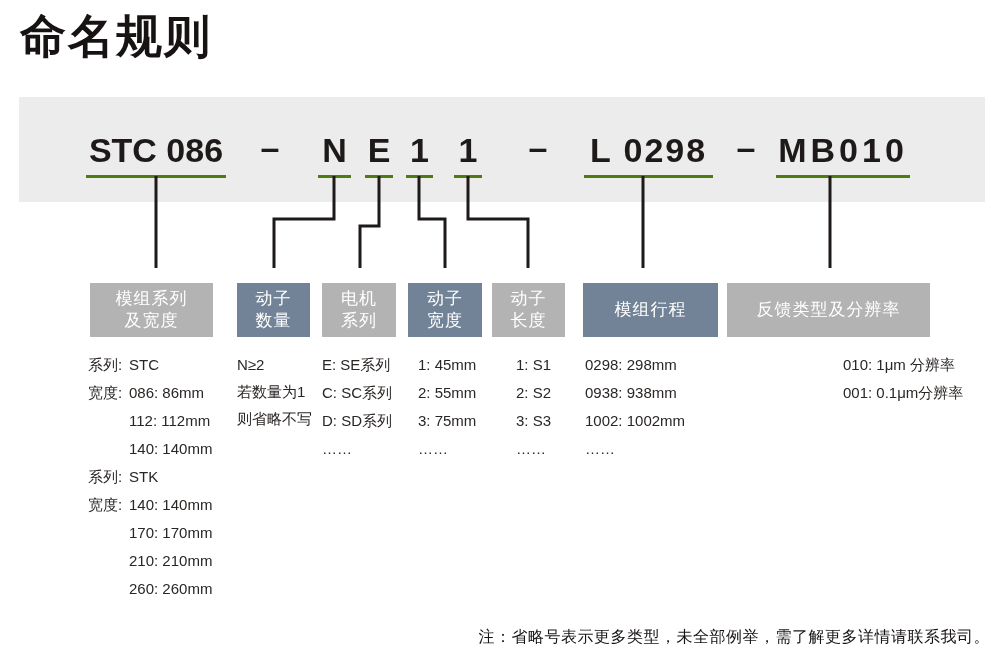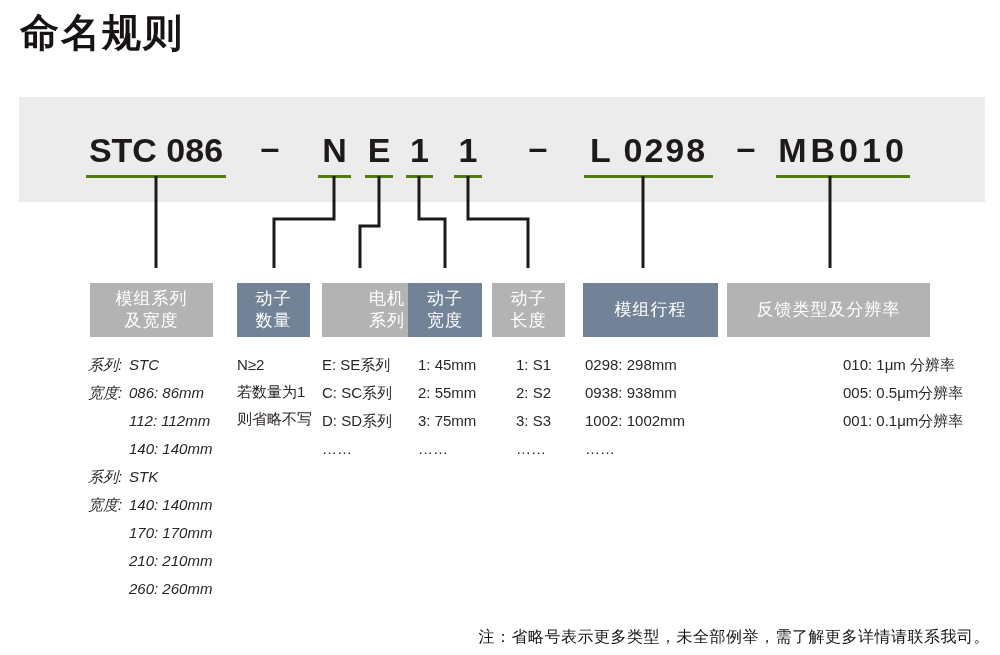--- a/index.html
+++ b/index.html
@@ -1,18 +1,18 @@
 <!DOCTYPE html>
 <html><head>
 <meta charset="utf-8">
 <style>
   html,body{margin:0;padding:0;background:#ffffff;}
   .page{position:relative;width:1000px;height:655px;background:#ffffff;overflow:hidden;
         font-family:"Liberation Sans","DejaVu Sans",sans-serif;color:#221e1d;}
-  .title{position:absolute;left:20px;top:6px;font-size:39px;font-weight:bold;
+  .title{position:absolute;left:20px;top:6px;font-size:46px;font-weight:bold;
          letter-spacing:2px;color:#171312;}
   .panel{position:absolute;left:19px;top:97px;width:966px;height:105px;background:#ececec;}
   .connectors{position:absolute;left:0;top:0;width:1000px;height:655px;pointer-events:none;}
   .code-seg{position:absolute;top:125px;height:45px;display:flex;align-items:flex-end;
             justify-content:center;border-bottom:3px solid #4d7c0f;padding-bottom:5px;
             font-size:34px;font-weight:bold;letter-spacing:0px;white-space:nowrap;
             box-sizing:content-box;color:#1e1a19;}
   .code-dash{position:absolute;top:125px;height:45px;display:flex;align-items:center;
              justify-content:center;font-size:34px;font-weight:bold;color:#1e1a19;}
   .seg1{left:86px;width:140px;}
@@ -24,28 +24,28 @@
   .dash2{left:526px;width:24px;}
   .seg3{left:584px;width:129px;letter-spacing:2px;}
   .dash3{left:734px;width:24px;}
   .seg4{left:776px;width:134px;letter-spacing:4px;}
   .box{position:absolute;top:283px;height:54px;display:flex;flex-direction:column;
        align-items:center;justify-content:center;color:#ffffff;font-size:17px;
        line-height:22px;letter-spacing:1px;text-align:center;}
   .box span{display:block;}
   .box1{left:90px;width:123px;align-items:center;}
   .box2{left:237px;width:73px;}
-  .box3{left:322px;width:74px;padding-left:28px;}
+  .box3{left:322px;width:74px;}
   .box4{left:408px;width:74px;}
   .box5{left:492px;width:73px;}
   .box6{left:583px;width:135px;}
   .box7{left:727px;width:203px;}
   .col{position:absolute;top:351px;font-size:15px;line-height:28px;color:#2a2624;
        white-space:nowrap;}
-  .col1{left:88px;font-style:italic;}
+  .col1{left:88px;}
   .col1 .row{display:flex;}
   .col1 .lab{width:41px;flex:0 0 41px;}
   .col2{left:237px;line-height:27px;}
   .col3{left:322px;}
   .col4{left:418px;}
   .col5{left:516px;}
   .col6{left:585px;}
   .col7a{left:738px;}
   .col7b{left:843px;}
   .note{position:absolute;right:10px;top:627px;font-size:16px;color:#171312;
@@ -177,19 +177,18 @@
   <div class="col col6">
     <div>0298: 298mm</div>
     <div>0938: 938mm</div>
     <div>1002: 1002mm</div>
     <div>……</div>
   </div>
 
 
   <div class="col col7b">
     <div>010: 1μm 分辨率</div>
-    <div>005: 0.5μm分辨率</div>
     <div>001: 0.1μm分辨率</div>
   </div>
 
   <div class="note">注：省略号表示更多类型，未全部例举，需了解更多详情请联系我司。</div>
 
 </div>
 
 </body></html>

